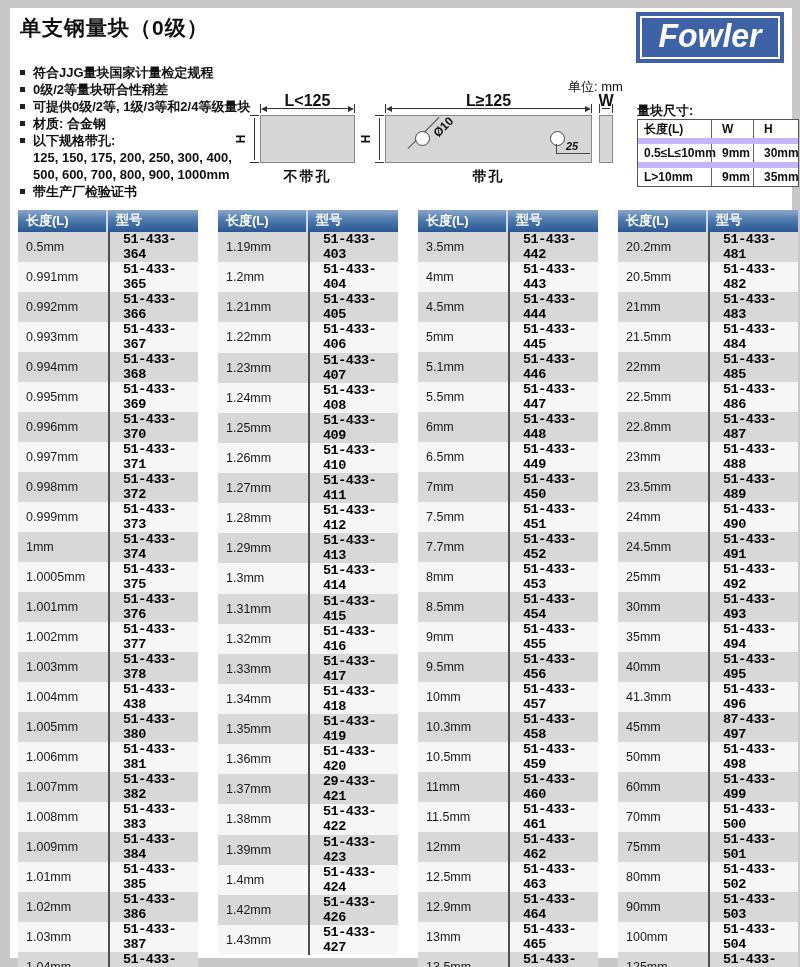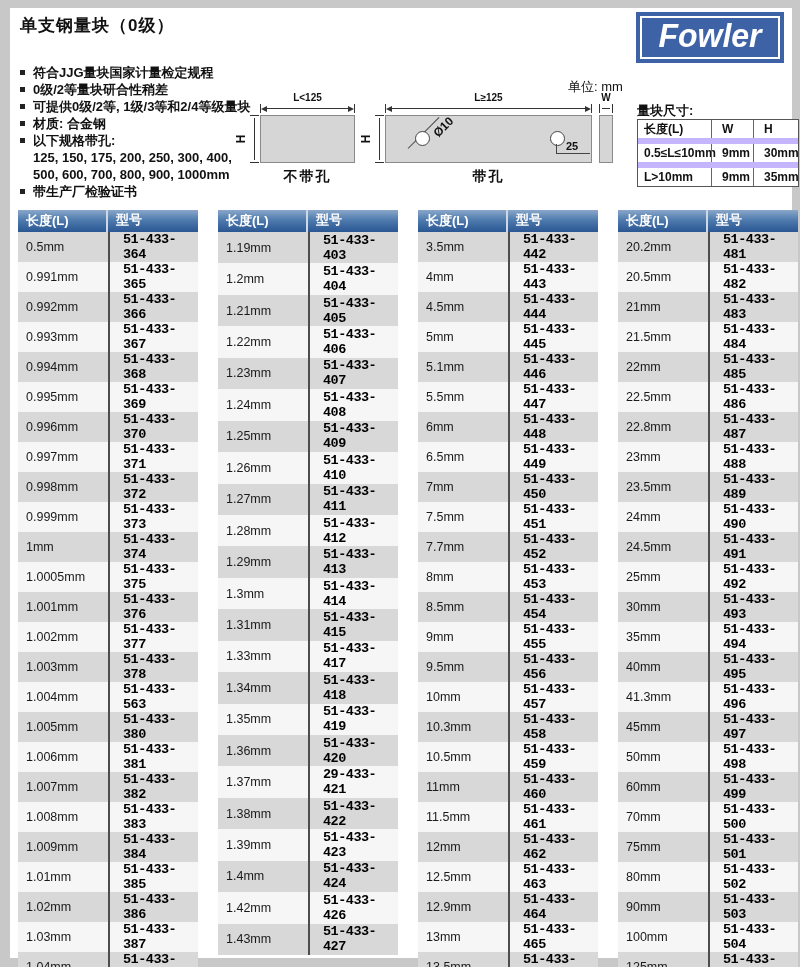--- a/index.html
+++ b/index.html
@@ -4,21 +4,21 @@
 <style>
   html,body{margin:0;padding:0;}
   body{
     width:800px;height:967px;background:#c8c8c8;position:relative;
     font-family:"Liberation Sans",sans-serif;color:#111;overflow:hidden;
   }
   .page{position:absolute;left:10px;top:8px;width:782px;height:950px;background:#ffffff;}
   .abs{position:absolute;}
 
   
-  .title{left:10px;top:6px;font-size:17px;font-weight:bold;letter-spacing:1px;}
+  .title{left:10px;top:6px;font-size:21px;font-weight:bold;letter-spacing:1px;}
 
   
   .features{left:10px;top:56px;width:330px;font-size:13px;font-weight:bold;line-height:17px;}
   .feat{display:flex;align-items:flex-start;}
   .feat .sq{width:5px;height:5px;background:#222;margin:6px 8px 0 0;flex:0 0 auto;}
   .feat.cont{padding-left:13px;}
 
   
   .logo{left:626px;top:4px;width:148px;height:51px;background:#3d63a6;}
   .logo .inner{position:absolute;left:4px;top:4px;right:4px;bottom:4px;border:2px solid #fff;
@@ -31,21 +31,21 @@
 
   
   .blockrect{background:#d6d6d6;border:1px solid #8a8a8a;}
   .dim{height:9px;}
   .dim .line{position:absolute;left:3px;right:3px;top:4px;border-top:1px solid #333;}
   .dim .tick-l,.dim .tick-r{position:absolute;top:0;width:1px;height:9px;background:#333;}
   .dim .tick-l{left:0;} .dim .tick-r{right:0;}
   .dim .arr-l,.dim .arr-r{position:absolute;top:2px;width:0;height:0;border-top:3px solid transparent;border-bottom:3px solid transparent;}
   .dim .arr-l{left:1px;border-right:6px solid #333;}
   .dim .arr-r{right:1px;border-left:6px solid #333;}
-  .dimlabel{font-size:10px;font-weight:bold;text-align:center;}
+  .dimlabel{font-size:16px;font-weight:bold;text-align:center;}
   .vdim{width:9px;}
   .vdim .line{position:absolute;top:3px;bottom:3px;left:4px;border-left:1px solid #333;}
   .vdim .tick-t,.vdim .tick-b{position:absolute;left:0;height:1px;width:9px;background:#333;}
   .vdim .tick-t{top:0;} .vdim .tick-b{bottom:0;}
   .hlabel{font-size:12px;font-weight:bold;transform:rotate(-90deg);}
   .caption{font-size:14px;font-weight:bold;letter-spacing:2px;}
   .hole{border:1px solid #444;border-radius:50%;background:#fff;width:13px;height:13px;}
   .leader{width:44px;height:1px;background:#444;transform:rotate(-45deg);transform-origin:left center;}
   .holelabel{font-size:12px;font-weight:bold;transform:rotate(-45deg);}
   .dim25line{height:1px;background:#444;}
@@ -152,21 +152,21 @@
       <span class="tick-b"></span>
       <span class="line"></span>
   </div>
   <div class="abs hlabel" style="left:352px;top:124px;">H</div>
   <div class="abs leader" style="left:398px;top:140px;"></div>
   <div class="abs hole" style="left:405px;top:123px;"></div>
   <div class="abs holelabel" style="left:422px;top:112px;">Ø10</div>
   <div class="abs hole" style="left:540px;top:123px;"></div>
   <div class="abs dim25tick" style="left:546px;top:136px;height:10px;"></div>
   <div class="abs dim25line" style="left:546px;top:145px;width:34px;"></div>
-  <div class="abs dim25" style="left:556px;top:132px;">25</div>
+  <div class="abs dim25" style="left:556px;top:132px;font-style:italic;">25</div>
   <div class="abs caption" style="left:375px;top:160px;width:207px;text-align:center;">带孔</div>
 
   <div class="abs dimlabel" style="left:586px;top:84px;width:20px;">W</div>
   <div class="abs dim" style="left:589px;top:96px;width:14px;">
     <span class="tick-l"></span>
       <span class="tick-r"></span>
       <span class="line"></span>
   </div>
   <div class="abs blockrect" style="left:589px;top:107px;width:12px;height:46px;"></div>
 
@@ -250,21 +250,21 @@
         <div class="prow">
           <div class="plen">1.002mm</div>
           <div class="pmod">51-433-377</div>
         </div>
         <div class="prow">
           <div class="plen">1.003mm</div>
           <div class="pmod">51-433-378</div>
         </div>
         <div class="prow">
           <div class="plen">1.004mm</div>
-          <div class="pmod">51-433-563</div>
+          <div class="pmod">51-433-438</div>
         </div>
         <div class="prow">
           <div class="plen">1.005mm</div>
           <div class="pmod">51-433-380</div>
         </div>
         <div class="prow">
           <div class="plen">1.006mm</div>
           <div class="pmod">51-433-381</div>
         </div>
         <div class="prow">
@@ -349,20 +349,24 @@
         </div>
         <div class="prow">
           <div class="plen">1.3mm</div>
           <div class="pmod">51-433-414</div>
         </div>
         <div class="prow">
           <div class="plen">1.31mm</div>
           <div class="pmod">51-433-415</div>
         </div>
         <div class="prow">
+          <div class="plen">1.32mm</div>
+          <div class="pmod">51-433-416</div>
+        </div>
+        <div class="prow">
           <div class="plen">1.33mm</div>
           <div class="pmod">51-433-417</div>
         </div>
         <div class="prow">
           <div class="plen">1.34mm</div>
           <div class="pmod">51-433-418</div>
         </div>
         <div class="prow">
           <div class="plen">1.35mm</div>
           <div class="pmod">51-433-419</div>
@@ -570,21 +574,21 @@
         <div class="prow">
           <div class="plen">40mm</div>
           <div class="pmod">51-433-495</div>
         </div>
         <div class="prow">
           <div class="plen">41.3mm</div>
           <div class="pmod">51-433-496</div>
         </div>
         <div class="prow">
           <div class="plen">45mm</div>
-          <div class="pmod">51-433-497</div>
+          <div class="pmod">87-433-497</div>
         </div>
         <div class="prow">
           <div class="plen">50mm</div>
           <div class="pmod">51-433-498</div>
         </div>
         <div class="prow">
           <div class="plen">60mm</div>
           <div class="pmod">51-433-499</div>
         </div>
         <div class="prow">

